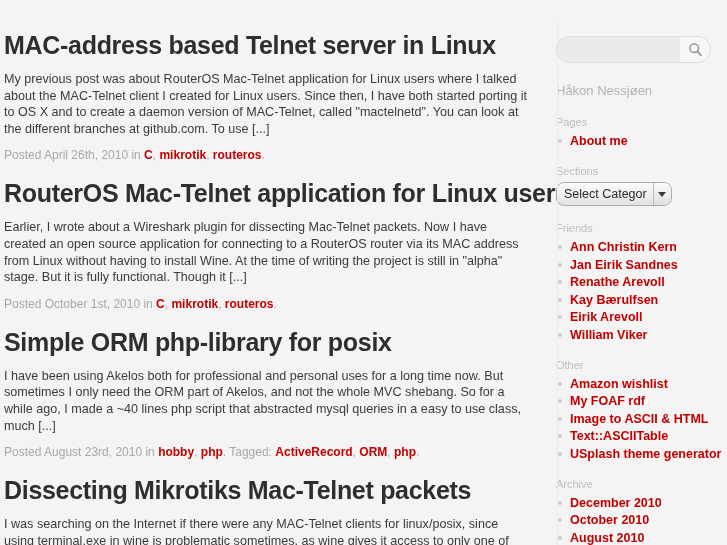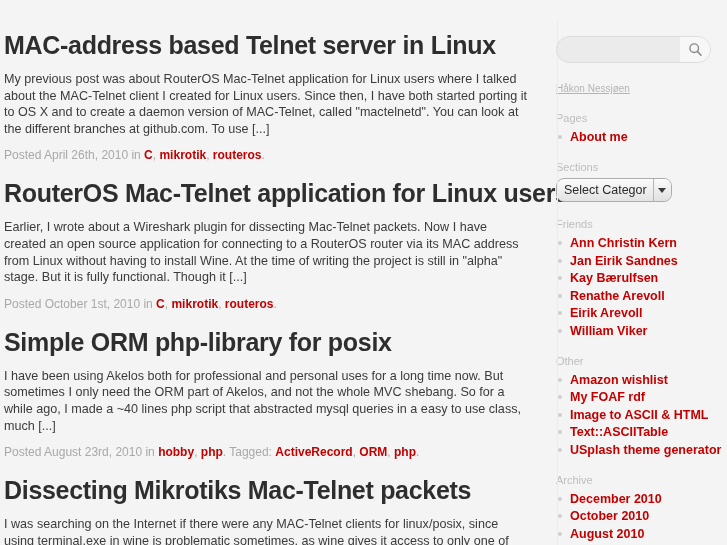--- a/index.html
+++ b/index.html
@@ -114,24 +114,23 @@
     border-radius: 0 13px 13px 0;
     cursor: pointer;
     padding: 0;
     display: flex;
     align-items: center;
     justify-content: center;
   }
   .search-btn svg { display: block; }
 
   .author {
-    font-size: 10px;
+    font-size: 13px;
     color: #b4b4b4;
     margin: 0 0 18px 0;
-    text-decoration: underline;
   }
   .widget { margin: 0 0 16px 0; }
   .widget-title {
     font-size: 11px;
     color: #bdbdbd;
     margin: 0 0 5px 0;
     font-weight: normal;
   }
   ul.links {
     list-style: none;
@@ -250,22 +249,22 @@
               <div class="select-label">Select Categor</div>
               <div class="select-arrow">
                 <span class="caret"></span>
               </div>
             </div></div>
           <div class="widget">
             <div class="widget-title">Friends</div>
             <ul class="links">
               <li><span class="bullet"></span><a href="#">Ann Christin Kern</a></li>
               <li><span class="bullet"></span><a href="#">Jan Eirik Sandnes</a></li>
+              <li><span class="bullet"></span><a href="#">Renathe Arevoll</a></li>
               <li><span class="bullet"></span><a href="#">Kay Bærulfsen</a></li>
-              <li><span class="bullet"></span><a href="#">Renathe Arevoll</a></li>
               <li><span class="bullet"></span><a href="#">Eirik Arevoll</a></li>
               <li><span class="bullet"></span><a href="#">William Viker</a></li>
             </ul>
           </div>
           <div class="widget">
             <div class="widget-title">Other</div>
             <ul class="links">
               <li><span class="bullet"></span><a href="#">Amazon wishlist</a></li>
               <li><span class="bullet"></span><a href="#">My FOAF rdf</a></li>
               <li><span class="bullet"></span><a href="#">Image to ASCII &amp; HTML</a></li>

